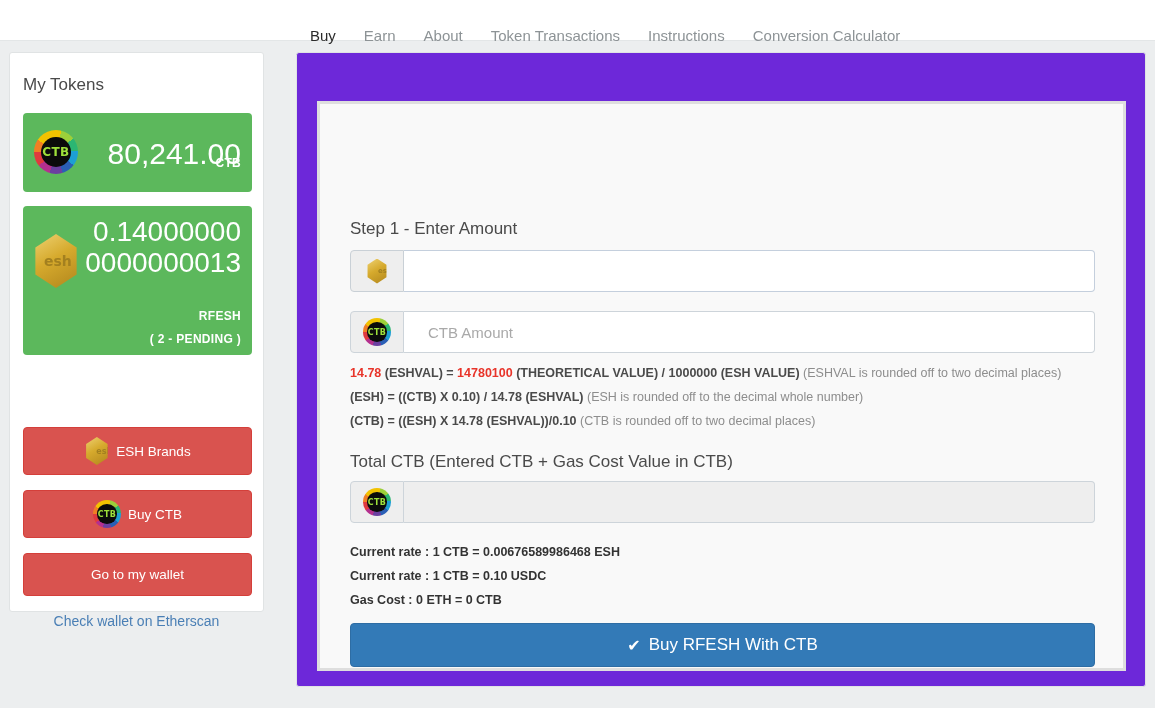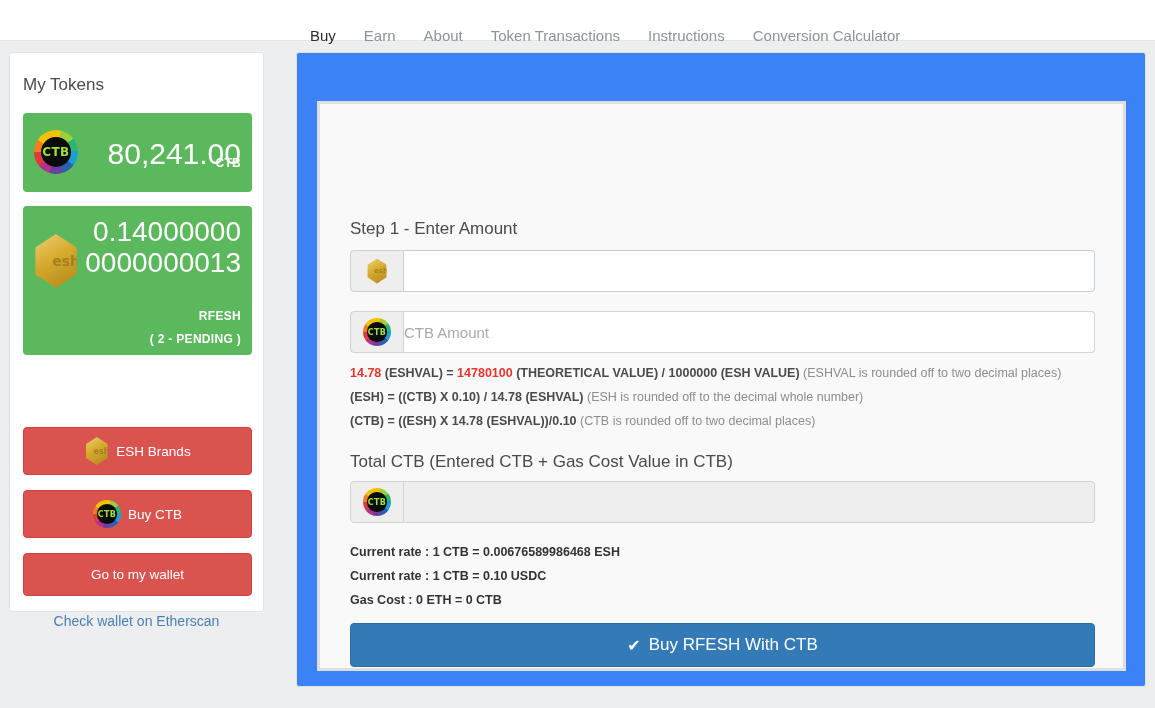--- a/index.html
+++ b/index.html
@@ -91,23 +91,23 @@
     color: #9ee03a;
     letter-spacing: .4px;
   }
 
   .coin-esh {
     position: absolute;
     background: linear-gradient(150deg, #efd375 0%, #d6aa2d 45%, #b0851c 100%);
     clip-path: polygon(50% 0%, 93% 25%, 93% 75%, 50% 100%, 7% 75%, 7% 25%);
   }
   .coin-esh > span {
-    position: absolute; left: 4px; right: 0; top: 50%;
+    position: absolute; left: 12px; right: 0; top: 50%;
     transform: translateY(-50%);
-    text-align: right;
+    text-align: left;
     font-family: "DejaVu Sans", sans-serif;
     color: #a3801f;
     font-weight: bold;
   }
 
   #ctb-icon { left: 11px; top: 17px; }
   #ctb-icon > span { font-size: 12px; }
   #ctb-amount {
     position: absolute; right: 11px; top: 24px;
     font-size: 30px; line-height: 34px; font-weight: 300;
@@ -158,21 +158,21 @@
     position: absolute; left: 0; right: 0; top: 560px;
     text-align: center;
     font-size: 14px; color: #4a7fb5;
     cursor: pointer;
   }
 
   
   #main-panel {
     position: absolute; left: 296px; top: 52px;
     width: 850px; height: 635px;
-    background: #3b82f6;
+    background: #6d28d9;
     border: 1px solid #e0e3e4;
     border-radius: 3px;
   }
   #inner-panel {
     position: absolute; left: 20px; top: 48px;
     width: 809px; height: 570px;
     background: #f9f9f9;
     border: 3px solid #dedede;
   }
 
@@ -196,21 +196,21 @@
   }
   .ig-field {
     flex: 1 1 auto;
     background: #fff;
     border: 1px solid #cdd4da;
     border-left: none;
     border-radius: 0 4px 4px 0;
     font-family: "Liberation Sans", sans-serif;
     font-size: 15px;
     color: #555;
-    padding: 0 0;
+    padding: 0 24px;
     outline: none;
   }
   .ig-field::placeholder { color: #a9a9a9; }
   .ig-field:disabled { background: #eeeeee; }
 
   #group-esh   { top: 146px; }
   #group-esh .ig-addon { border-color: #c9d0d6; }
   #group-esh .ig-field { border-color: #c4cfdd; }
   #group-ctb   { top: 207px; }
   #group-total { top: 377px; }

